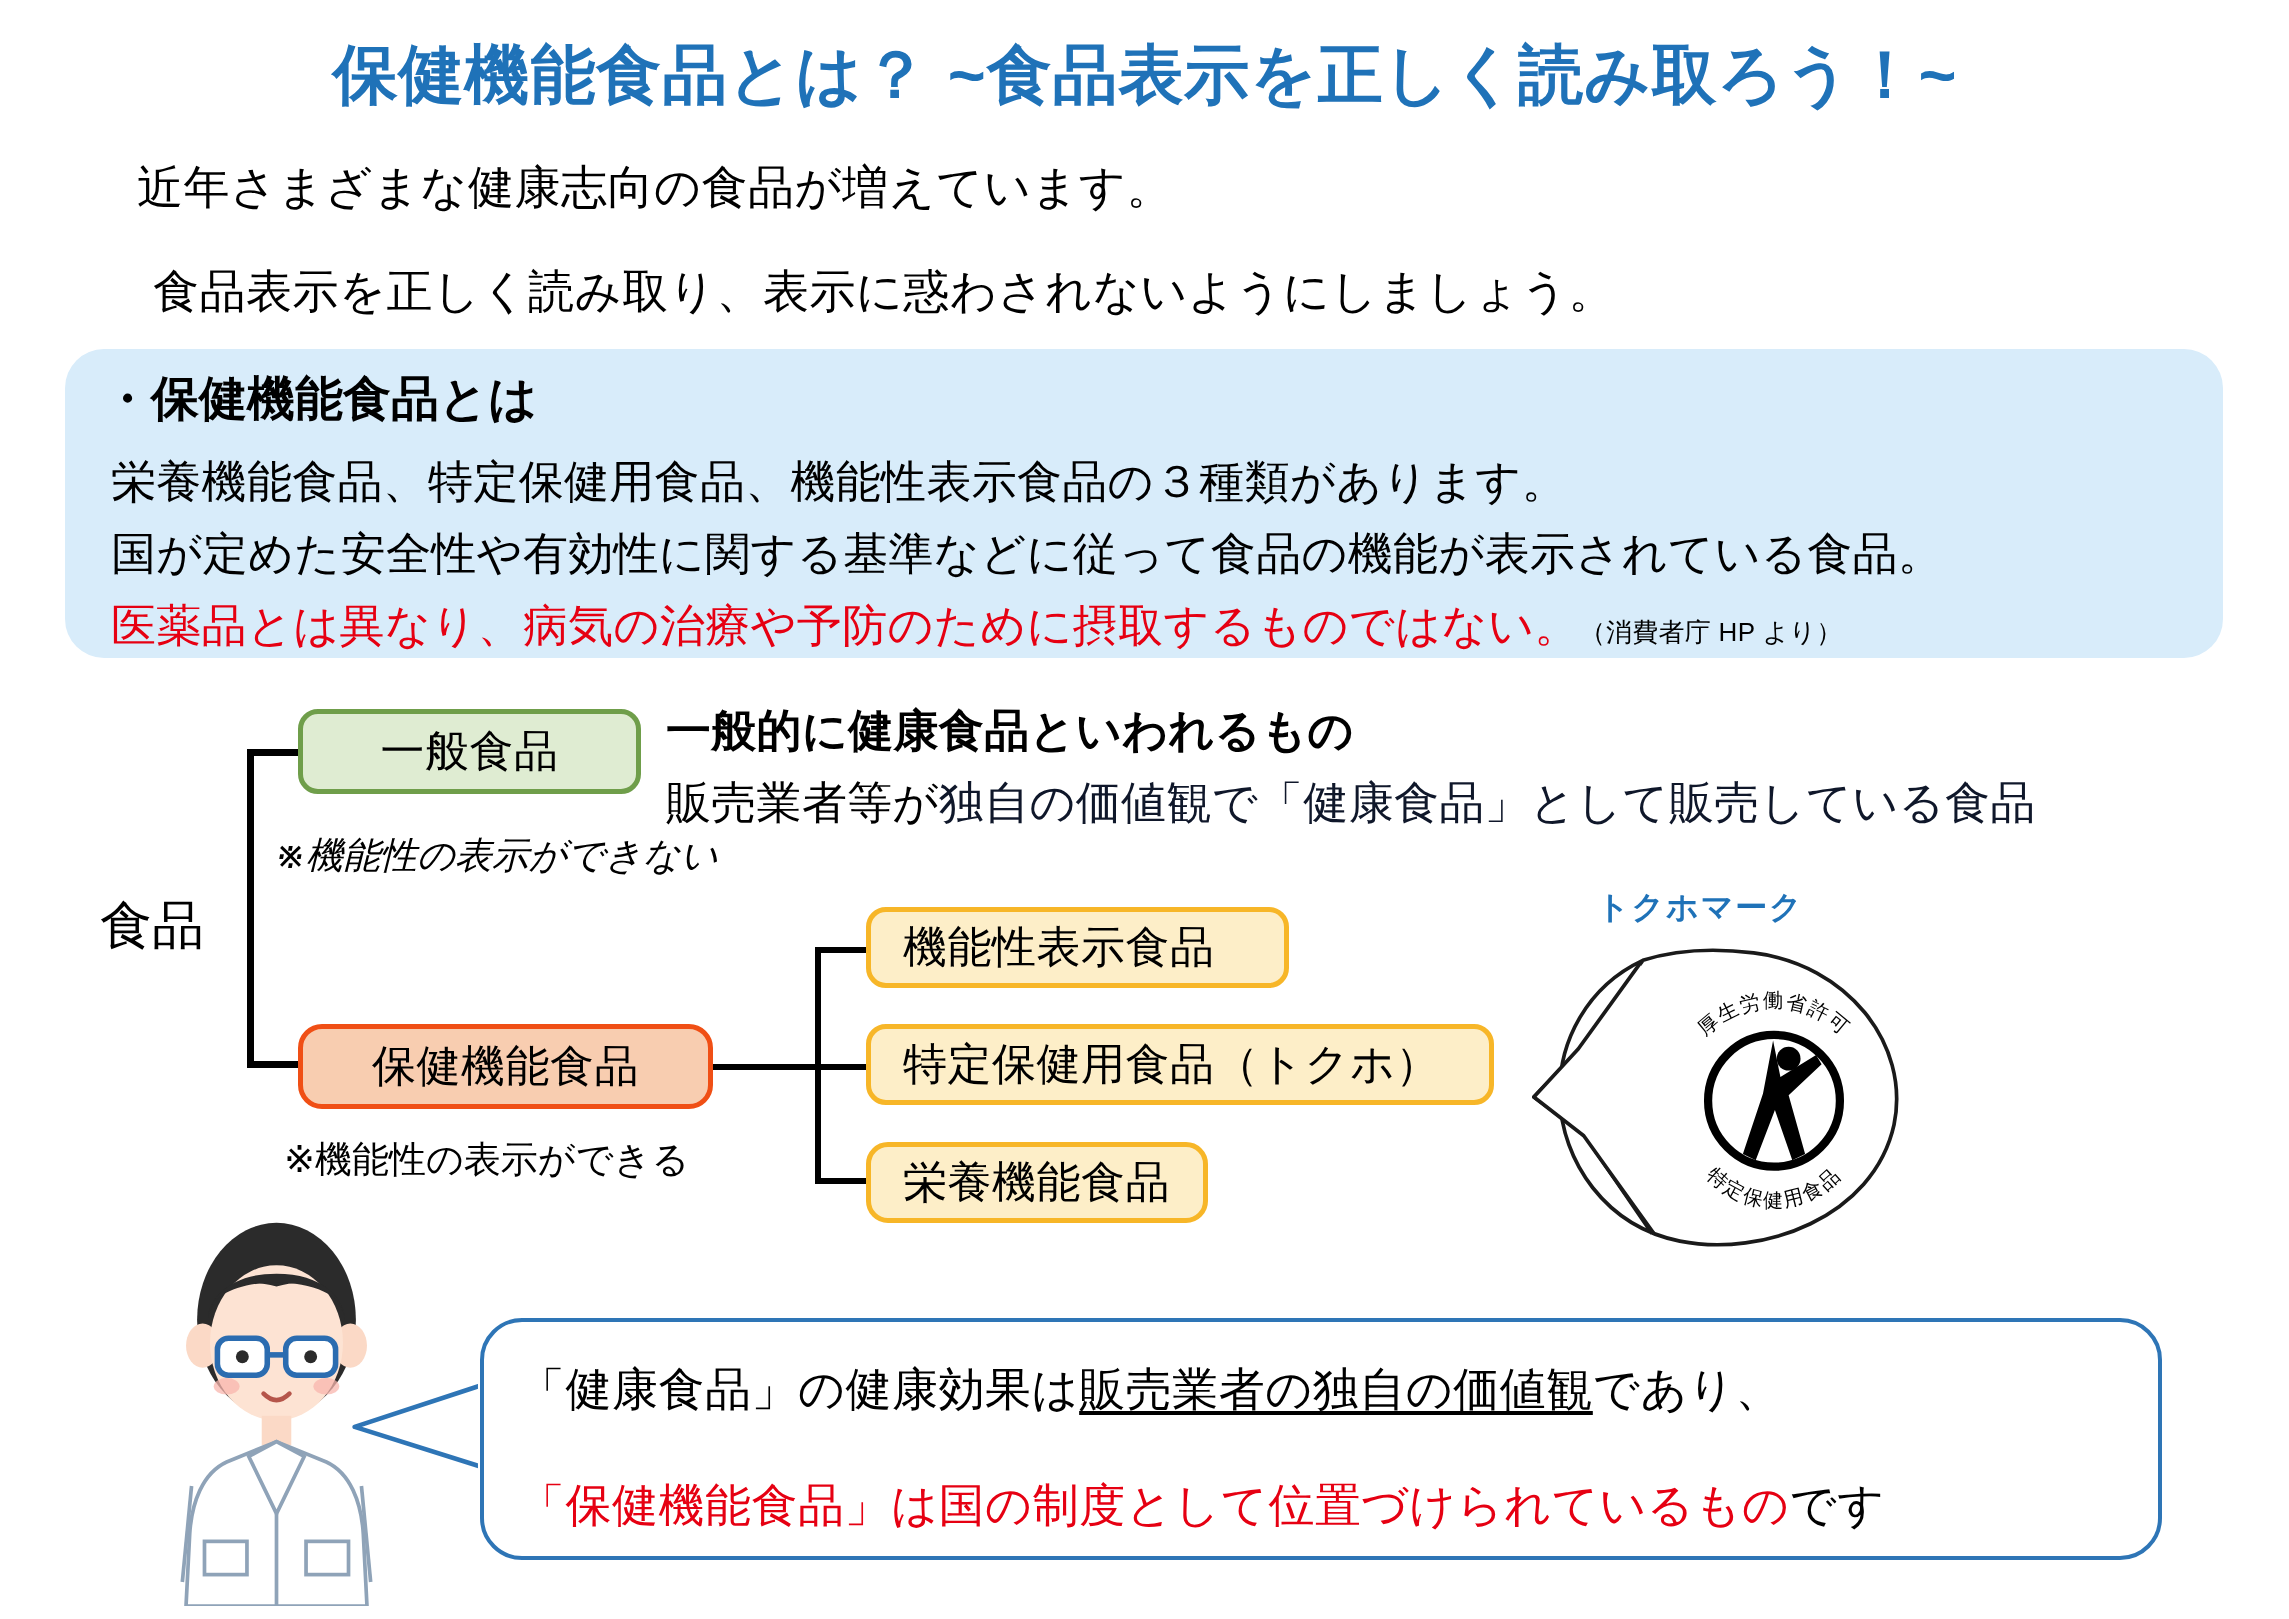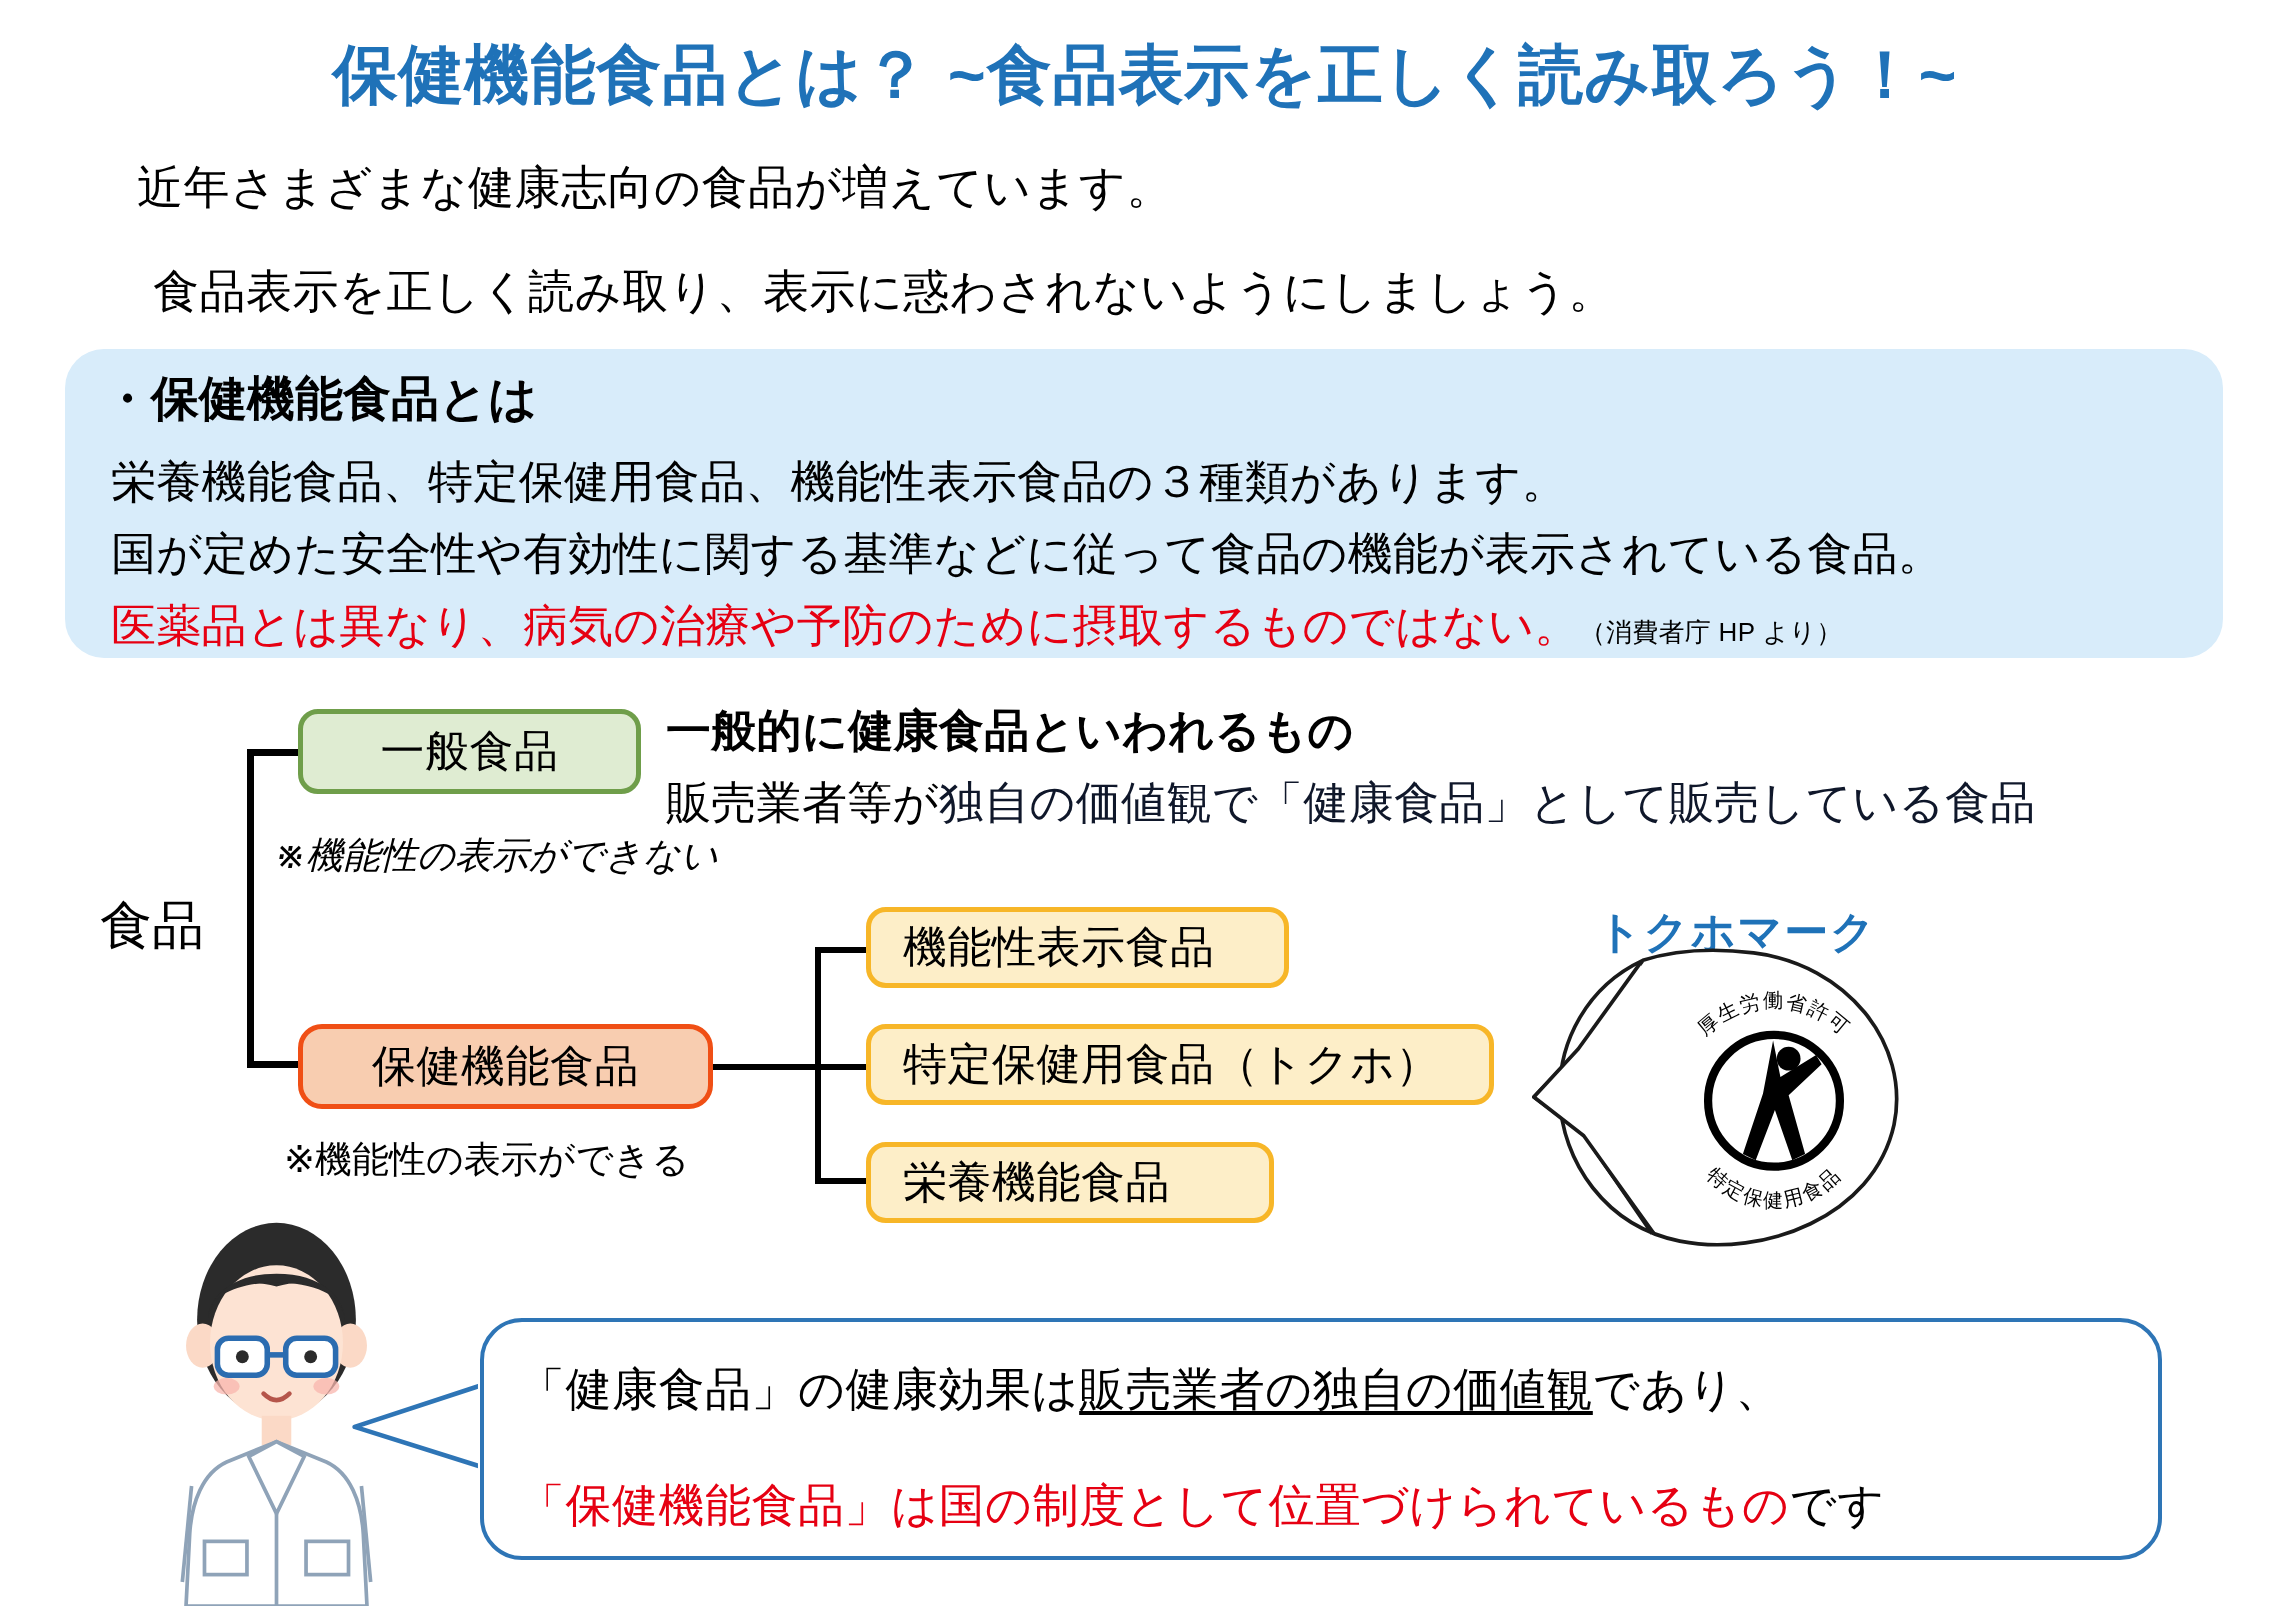--- a/index.html
+++ b/index.html
@@ -108,21 +108,21 @@
   .node-yellow {
     background: #fdeec8;
     border: 5.5px solid #f7b628;
     border-radius: 20px;
     height: 81px;
     justify-content: flex-start;
     padding-left: 32px;
   }
   .node-y1 { left: 866px; top: 907px;  width: 423px; }
   .node-y2 { left: 866px; top: 1024px; width: 628px; }
-  .node-y3 { left: 866px; top: 1142px; width: 408px; }
+  .node-y3 { left: 866px; top: 1142px; width: 342px; border-radius: 22px; }
 
   .root-label {
     position: absolute;
     left: 100px;
     top: 891px;
     font-size: 52px;
     white-space: nowrap;
   }
   .note {
     position: absolute;
@@ -143,26 +143,25 @@
   .red { color: #0f172a; }
 
   
   .ln { position: absolute; background: #000000; }
 
   
   .tokuho-label {
     position: absolute;
     left: 1597px;
     top: 886px;
-    font-size: 44px;
+    font-size: 32px;
     font-weight: 800;
     color: #1f72b8;
     letter-spacing: 1.8px;
     white-space: nowrap;
-    margin-top: 17px;
   }
   .tokuho-bubble {
     position: absolute;
     left: 1532px;
     top: 940px;
     width: 375px;
     height: 314px;
   }
   .tokuho-bubble svg { width: 100%; height: 100%; display: block; }
   .tokuho-mark {

